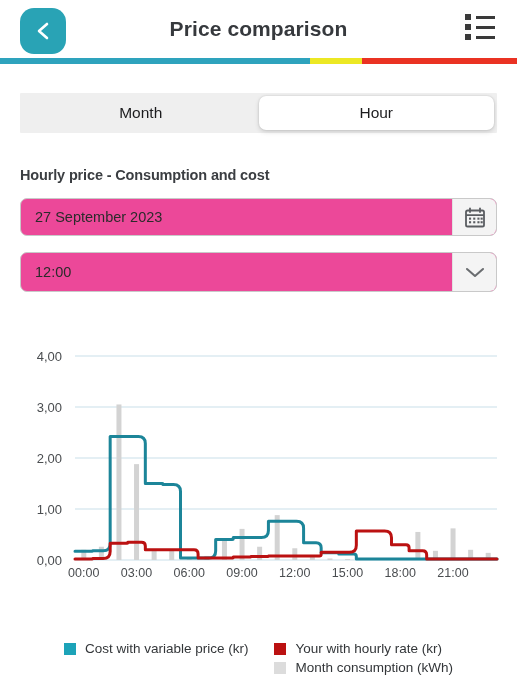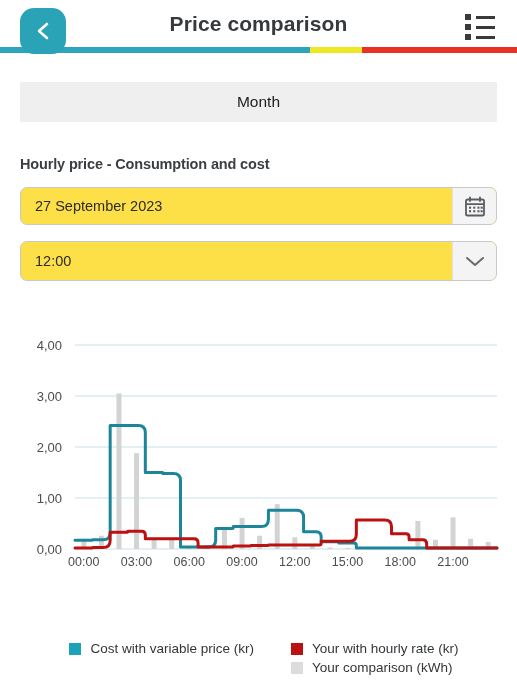--- a/index.html
+++ b/index.html
@@ -7,21 +7,21 @@
     width: 517px; height: 700px;
     background: #ffffff;
     font-family: "Liberation Sans", sans-serif;
     overflow: hidden;
   }
   .app { position: relative; width: 517px; height: 700px; background: #fff; }
 
   
   .header {
     position: relative;
-    height: 47px;
+    height: 58px;
     display: flex;
     align-items: center;
     background: #fff;
   }
   .back-button {
     position: absolute;
     left: 20px; top: 8px;
     width: 46px; height: 46px;
     background: #29a3b5;
     border-radius: 14px;
@@ -96,21 +96,21 @@
   }
 
   
   .field {
     margin: 15px 20px 0 20px;
     height: 38px;
     border: 1px solid #c9c9c9;
     border-radius: 7px;
     display: flex;
     align-items: center;
-    background: #fde047;
+    background: #ec4899;
     overflow: hidden;
     cursor: pointer;
   }
   .field-value {
     flex: 1;
     padding-left: 14px;
     font-size: 14.5px;
     color: #2b2b2b;
   }
   .field-addon {
@@ -146,21 +146,21 @@
   
   .legend {
     position: absolute;
     left: 0; top: 641px;
     width: 517px;
     display: flex;
     justify-content: center;
     gap: 26px;
   }
   .legend-col { display: flex; flex-direction: column; gap: 4px; }
-  .legend-item { display: flex; align-items: center; gap: 9px; margin-left: 11px; }
+  .legend-item { display: flex; align-items: center; gap: 9px; }
   .swatch { width: 12px; height: 12px; flex: none; }
   .legend-label {
     font-size: 13.5px;
     color: #333639;
     white-space: nowrap;
   }
 </style>
 </head>
 <body>
 
@@ -193,20 +193,23 @@
 
   <div class="progressbar">
     <div class="pb-teal" style="width: 60%; background: rgb(46, 163, 189);"></div>
     <div class="pb-yellow" style="width: 10%; background: rgb(236, 232, 36);"></div>
     <div class="pb-red" style="width: 30%; background: rgb(234, 50, 35);"></div>
   </div>
 
   <div class="segmented">
     <div class="seg">
       <span>Month</span>
+    </div>
+    <div class="seg active">
+      <span>Hour</span>
     </div>
   </div>
 
   <div class="section-title">Hourly price - Consumption and cost</div>
 
   <div class="field">
     <div class="field-value" title="Select date">27 September 2023</div>
     <div class="field-addon">
       <svg width="22" height="21" viewBox="0 0 22 21">
         <rect x="2" y="3.5" width="18" height="16" rx="1.6" fill="none" stroke="#5a5d61" stroke-width="1.8"></rect>
@@ -299,18 +302,18 @@
         <span class="legend-label">Cost with variable price (kr)</span>
       </div>
     </div>
     <div class="legend-col">
       <div class="legend-item">
         <span class="swatch" id="sw-b" style="background: rgb(187, 17, 17);"></span>
         <span class="legend-label">Your with hourly rate (kr)</span>
       </div>
       <div class="legend-item">
         <span class="swatch" id="sw-c" style="background: rgb(220, 220, 220);"></span>
-        <span class="legend-label">Your comparison (kWh)</span>
+        <span class="legend-label">Month consumption (kWh)</span>
       </div>
     </div>
   </div>
 
 </div>
 
 </body></html>

